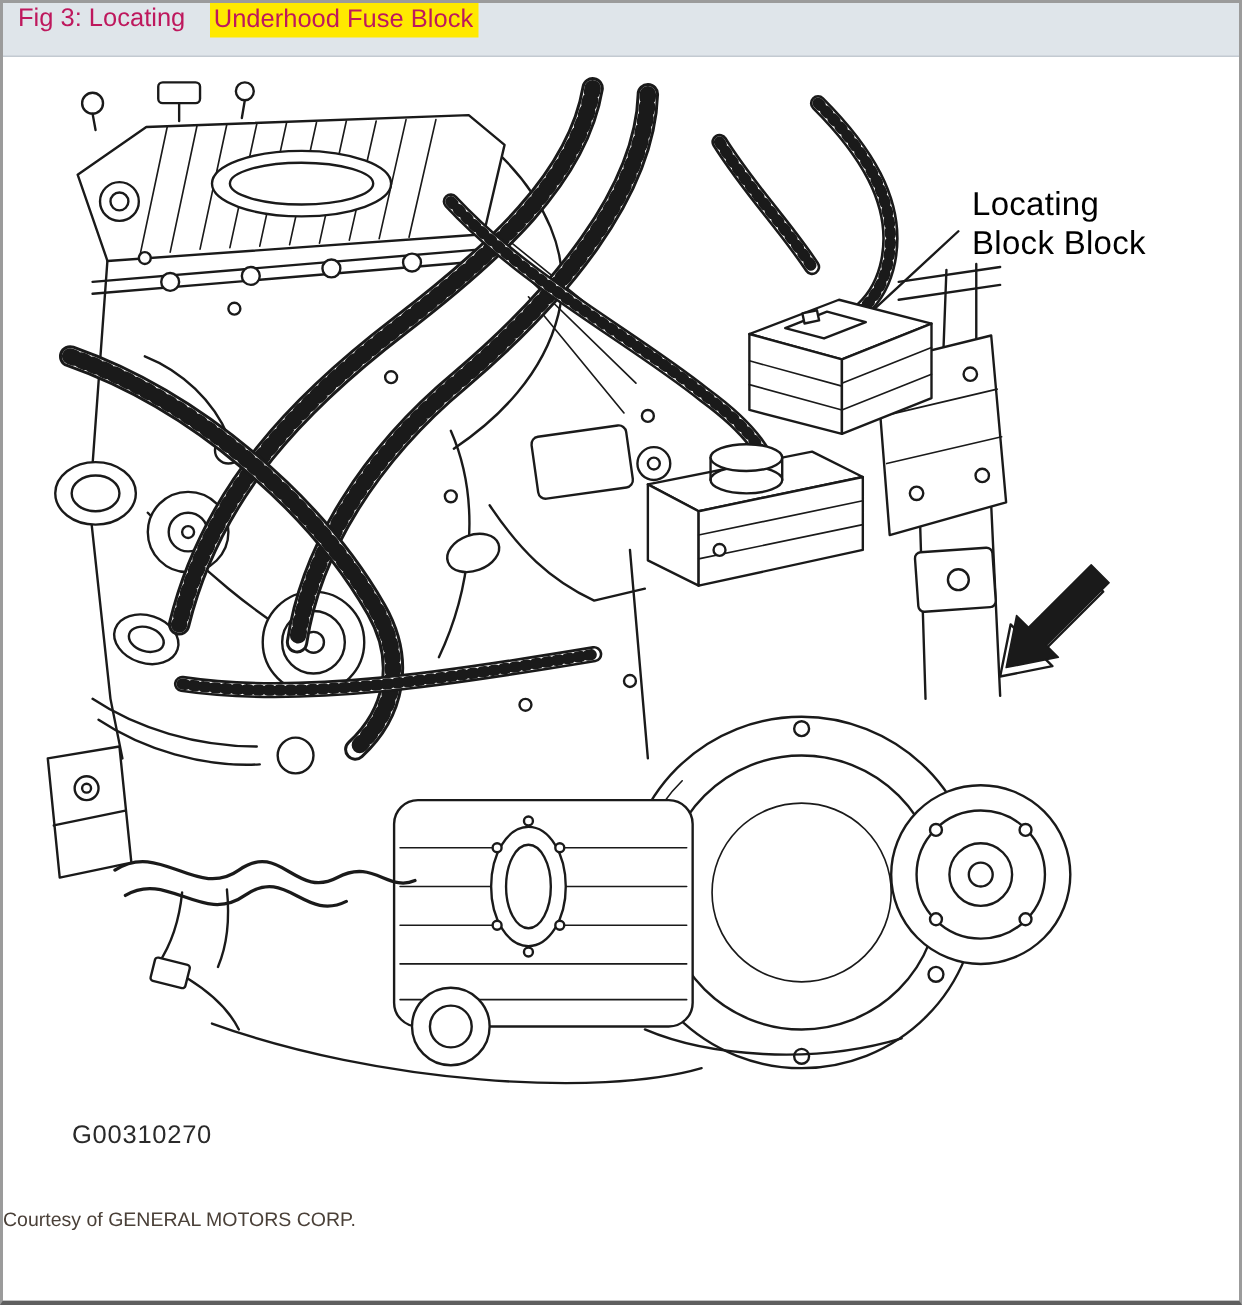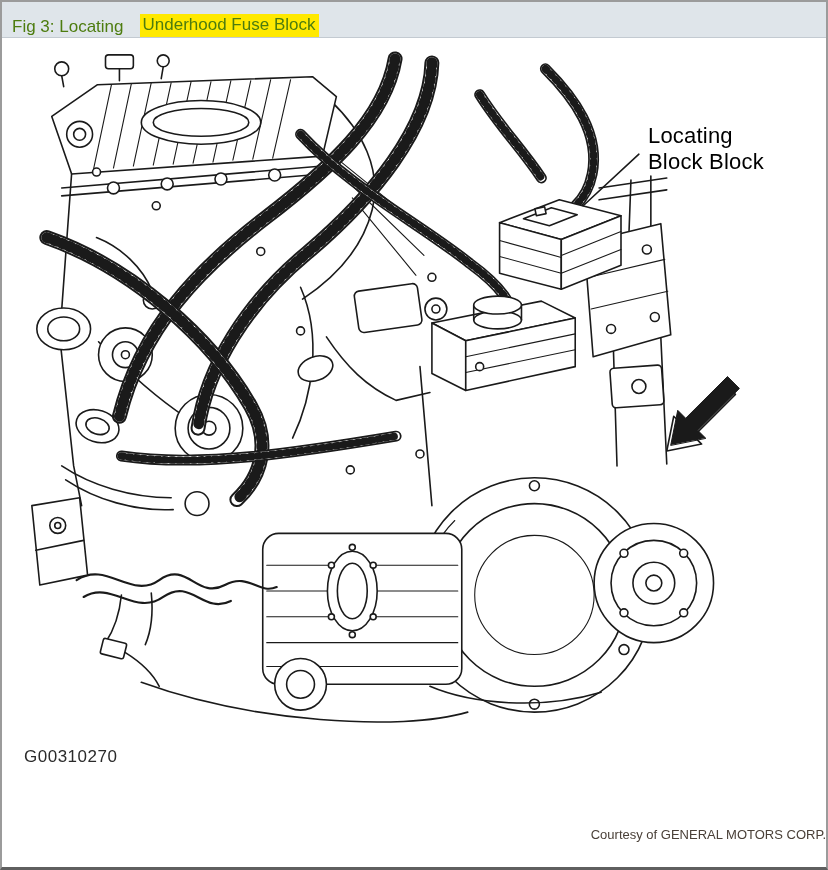--- a/index.html
+++ b/index.html
@@ -4,41 +4,41 @@
 <style>
   :root{
     --highlight:#ffe900;
     --header_bg:#dfe5ea;
     --line:#1a1a1a;
     --courtesy_text:#4a4038;
   }
   *{margin:0;padding:0;box-sizing:border-box}
   body{background:#fff;font-family:"Liberation Sans",sans-serif;color:#111}
   .page{width:828px;height:870px;background:#fff;border:2px solid #9b9b9b;border-bottom:3px solid #5f5f5f;position:relative;overflow:hidden}
-  .header{height:36px;background:var(--header_bg);border-bottom:1px solid #c3cad1;display:flex;align-items:flex-end;padding-left:10px;font-size:17px;color:#4d7c0f}
+  .header{height:36px;background:var(--header_bg);border-bottom:1px solid #c3cad1;display:flex;align-items:flex-start;padding-left:10px;font-size:17px;color:#be185d}
   .hl{background:var(--highlight);margin-left:16px;padding:1px 4px 2px 3px}
   .canvas{position:absolute;top:37px;left:0;right:0;bottom:0;background:#fff}
   svg.diagram{position:absolute;inset:0;width:100%;height:100%}
   .ln{stroke:var(--line);fill:none;stroke-width:1.6}
   .lnw{stroke:var(--line);fill:#fff;stroke-width:1.6}
   .thin{stroke-width:1.1}
   .w2{stroke-width:2.2}
   .hose-o{stroke:var(--line);stroke-width:15;fill:none}
   .hose-i{stroke:#fff;stroke-width:11;fill:none}
   .hose-r{stroke:var(--line);stroke-width:11;fill:none;stroke-dasharray:2.5 5.5}
   .hs-o{stroke:var(--line);stroke-width:11;fill:none}
   .hs-i{stroke:#fff;stroke-width:7.5;fill:none}
   .hs-r{stroke:var(--line);stroke-width:7.5;fill:none;stroke-dasharray:2.2 5}
   .arrow-shadow{fill:#fff;stroke:var(--line);stroke-width:1.6}
   .arrow-main{fill:var(--line);stroke:var(--line);stroke-width:1}
   svg *{stroke-linecap:round;stroke-linejoin:round}
   svg .hose-r, svg .hs-r{stroke-linecap:butt}
   .callout{position:absolute;left:646px;top:84px;font-size:22px;line-height:1.2;letter-spacing:.2px;color:#000}
-  .figid{position:absolute;left:22px;top:708px;font-size:17px;color:#2a2a2a;letter-spacing:.5px}
-  .courtesy{position:absolute;left:0;right:0;top:788px;text-align:right;font-size:13px;color:var(--courtesy_text)}
+  .figid{position:absolute;left:46px;top:708px;font-size:17px;color:#2a2a2a;letter-spacing:.5px}
+  .courtesy{position:absolute;left:0;right:0;top:766px;text-align:left;font-size:13px;color:var(--courtesy_text)}
 </style>
 </head>
 <body>
 
 <div class="page">
 
   <div class="header">
     <span>Fig 3: Locating</span>
       <span class="hl">Underhood Fuse Block</span>
   </div>

